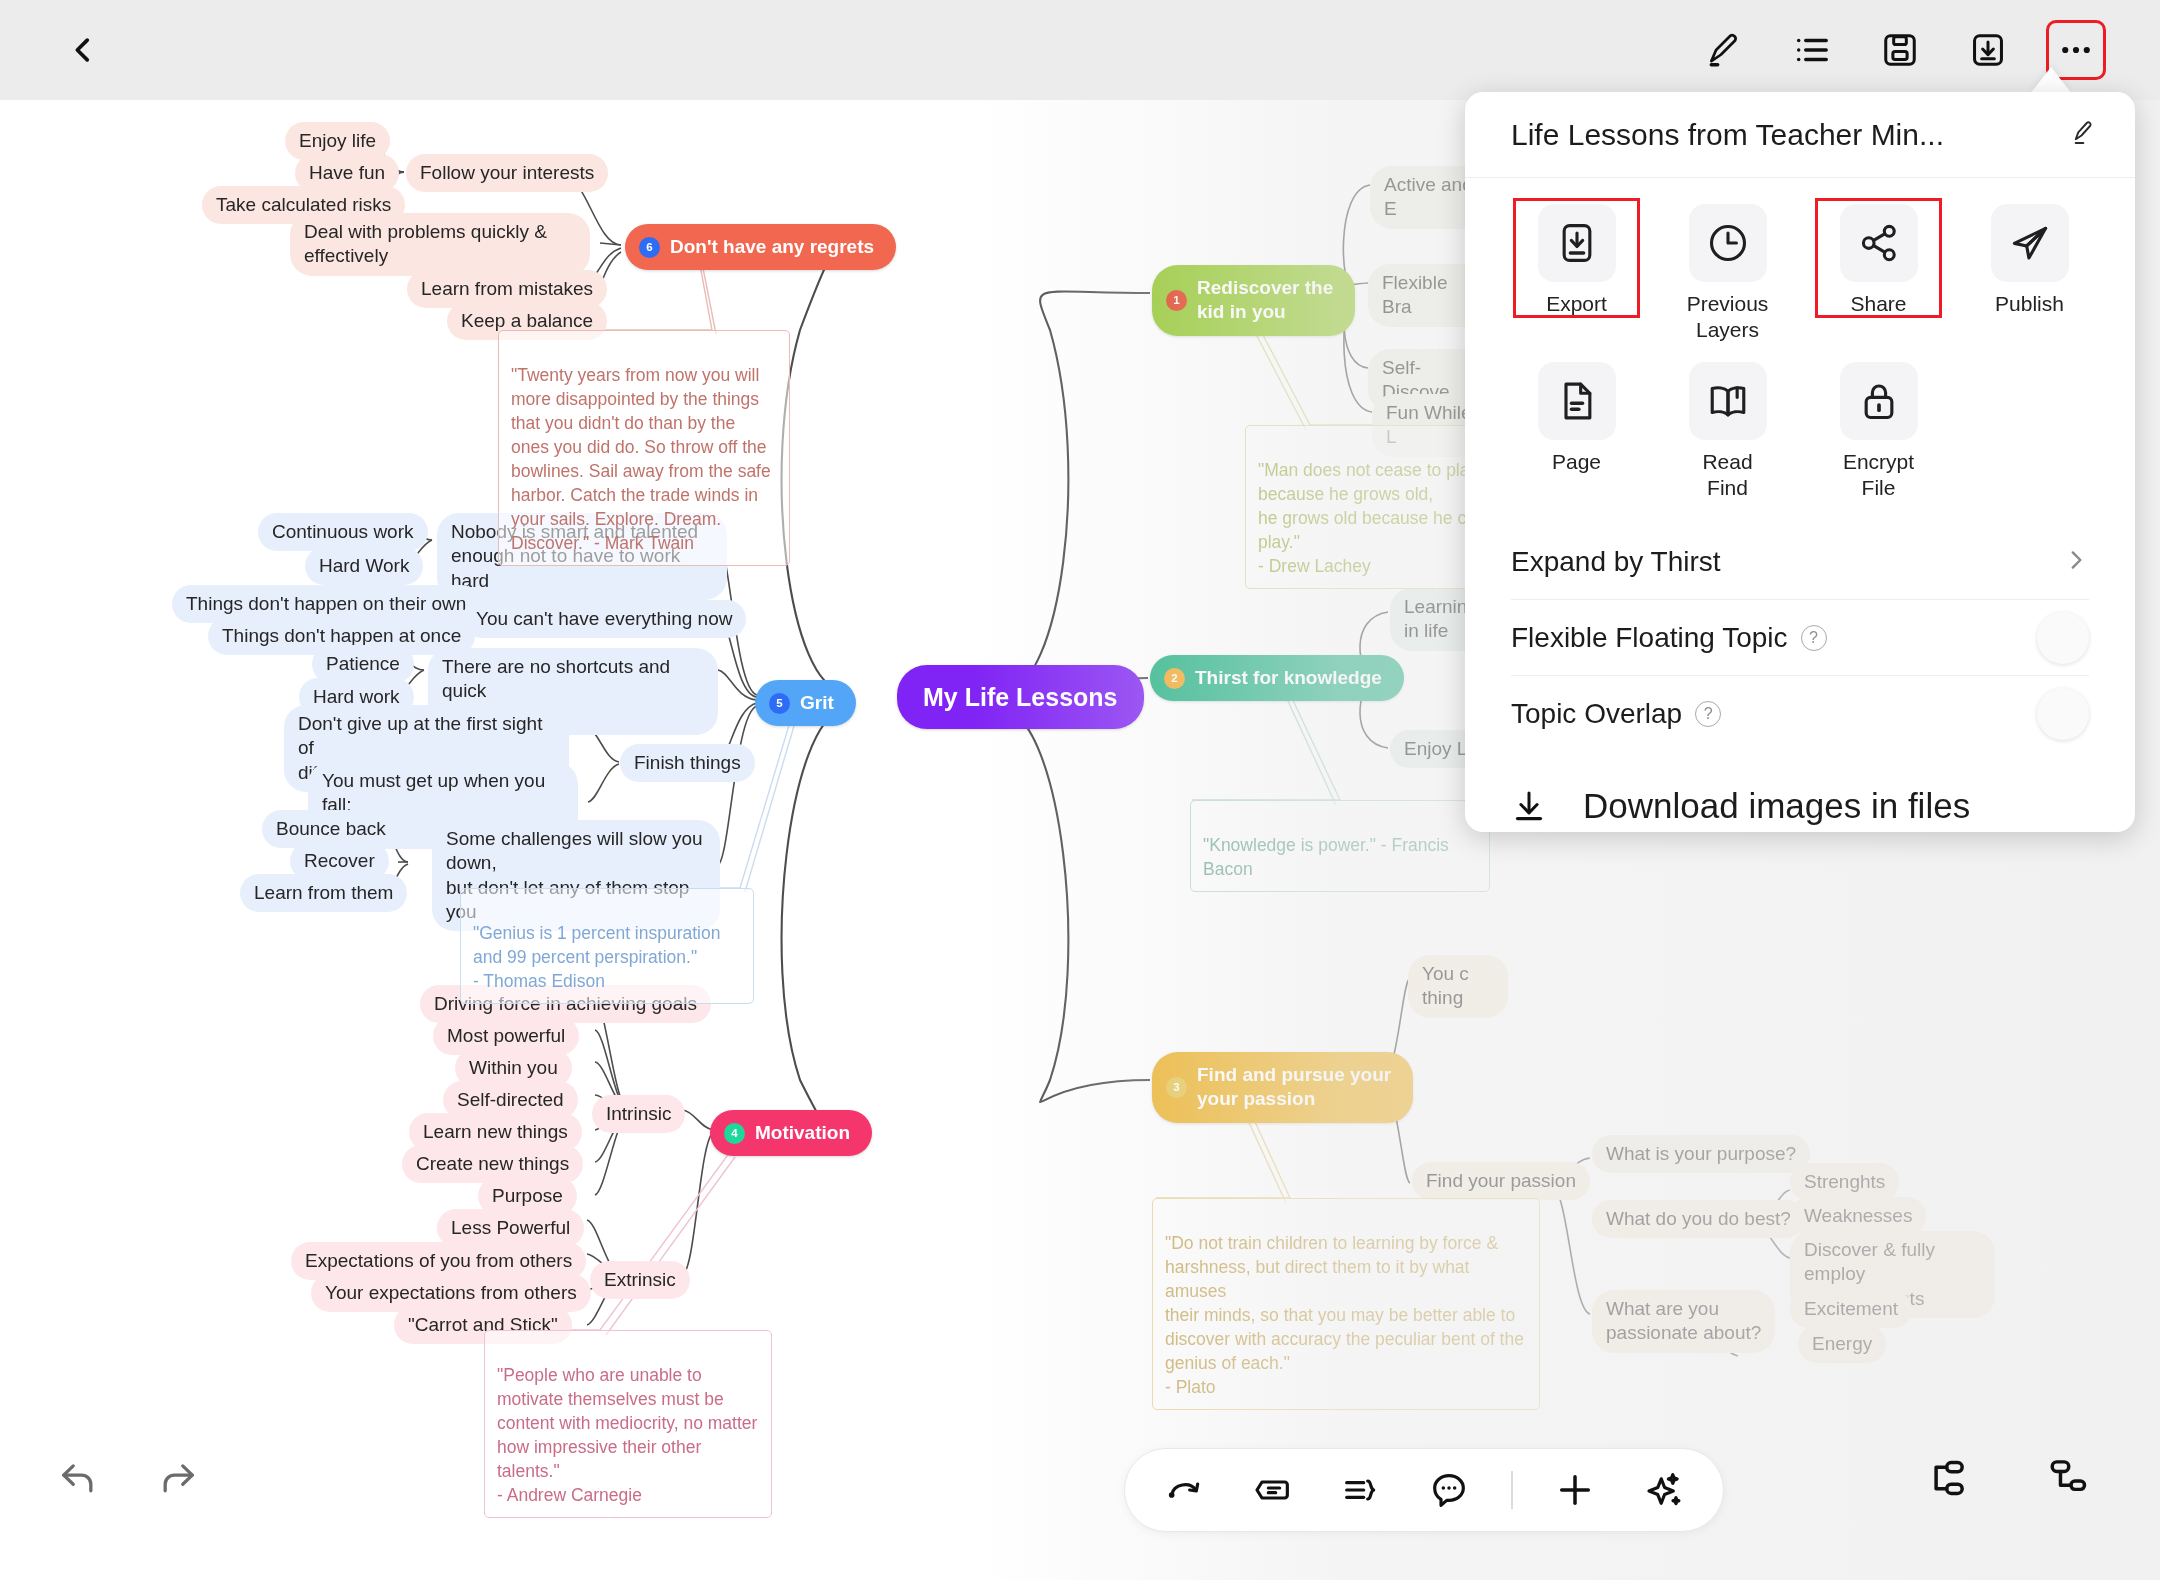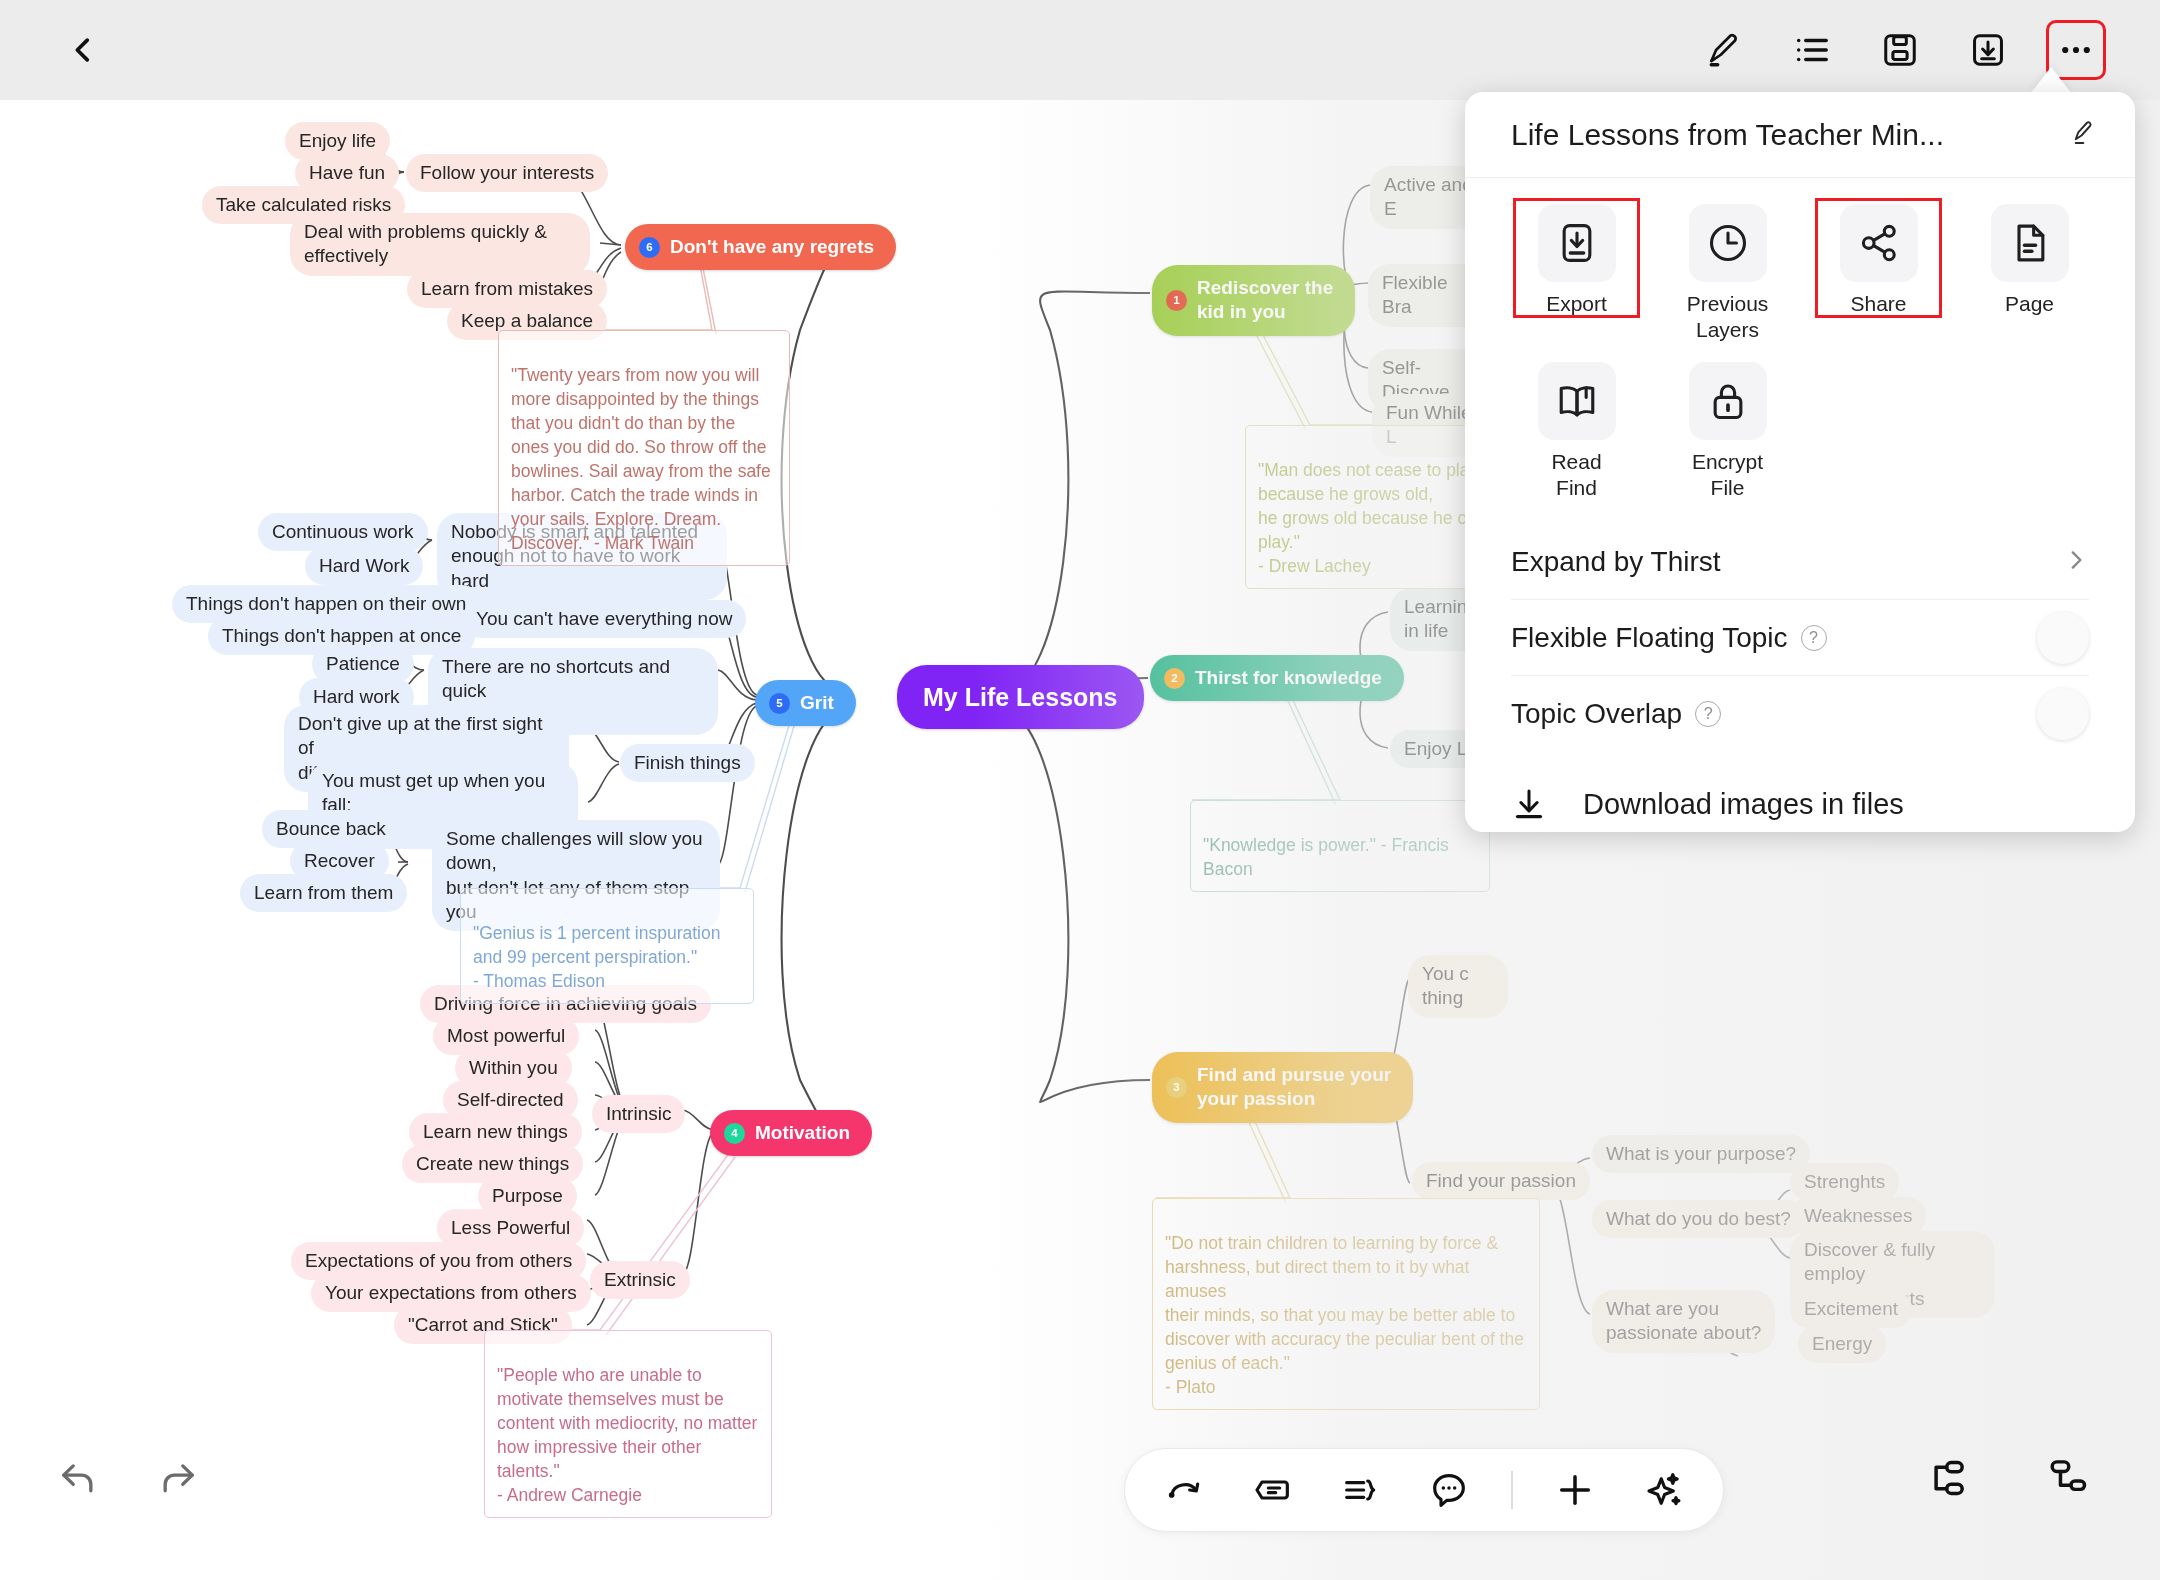--- a/index.html
+++ b/index.html
@@ -179,21 +179,21 @@
     width: 52px; height: 52px; border-radius: 50%;
     background: #fafafa;
     box-shadow: 0 1px 4px rgba(0,0,0,0.13);
     cursor: pointer;
   }
   #popup-download {
     display: flex; align-items: center;
     margin: 34px 0 0 0; padding: 0 46px;
     cursor: pointer;
   }
-  #popup-download .dl-label { font-size: 29px; color: #1c1c1c; margin-left: 36px; }
+  #popup-download .dl-label { font-size: 35px; color: #1c1c1c; margin-left: 36px; }
 
   
   #bottom-dock {
     position: absolute; left: 1124px; top: 1448px;
     width: 600px; height: 84px;
     background: #fff;
     border: 1.5px solid #e9e9e9;
     border-radius: 42px;
     display: flex; align-items: center; justify-content: center;
     gap: 36px;
@@ -574,20 +574,29 @@
             <circle cx="17.6" cy="5.6" r="2.7"></circle>
             <circle cx="6.4" cy="12" r="2.9"></circle>
             <circle cx="17.6" cy="18.4" r="2.7"></circle>
             <line x1="9.1" y1="10.6" x2="15.1" y2="7.0"></line>
             <line x1="9.1" y1="13.4" x2="15.1" y2="17.0"></line>
           </svg>
         </div>
         <div class="gi-label">Share</div>
       </div>
 
+      <div class="grid-item">
+        <div class="icon-box">
+          <svg width="44" height="44" viewBox="0 0 24 24" fill="none" stroke="#1f1f1f" stroke-width="1.7" stroke-linecap="round" stroke-linejoin="round">
+            <path d="M20.5,4 L3.5,12.2 L10.2,13.6 L20.5,4 Z"></path>
+            <path d="M20.5,4 L10.2,13.6 L11.4,20.2 L20.5,4 Z"></path>
+          </svg>
+        </div>
+        <div class="gi-label">Publish</div>
+      </div>
 
       <div class="grid-item">
         <div class="icon-box">
           <svg width="44" height="44" viewBox="0 0 24 24" fill="none" stroke="#1f1f1f" stroke-width="1.7" stroke-linecap="round" stroke-linejoin="round">
             <path d="M6,2.8 h8 l5,5 v13.4 H6 Z"></path>
             <polyline points="14,2.8 14,7.8 19,7.8"></polyline>
             <line x1="9" y1="13.2" x2="15" y2="13.2" stroke-width="1.9"></line>
             <line x1="9" y1="16.5" x2="13" y2="16.5" stroke-width="1.9"></line>
           </svg>
         </div>

